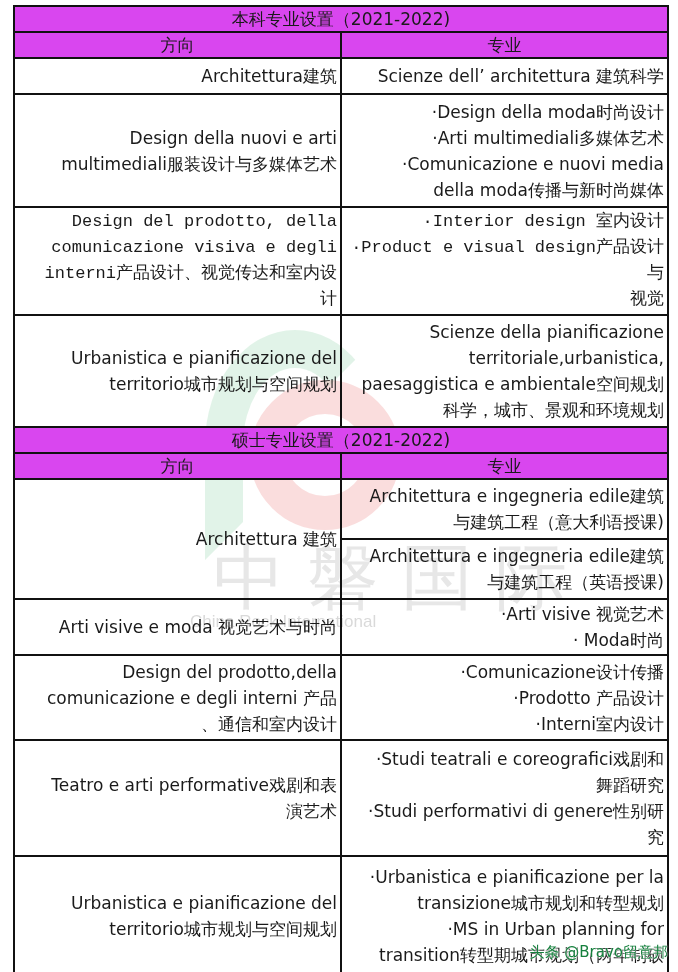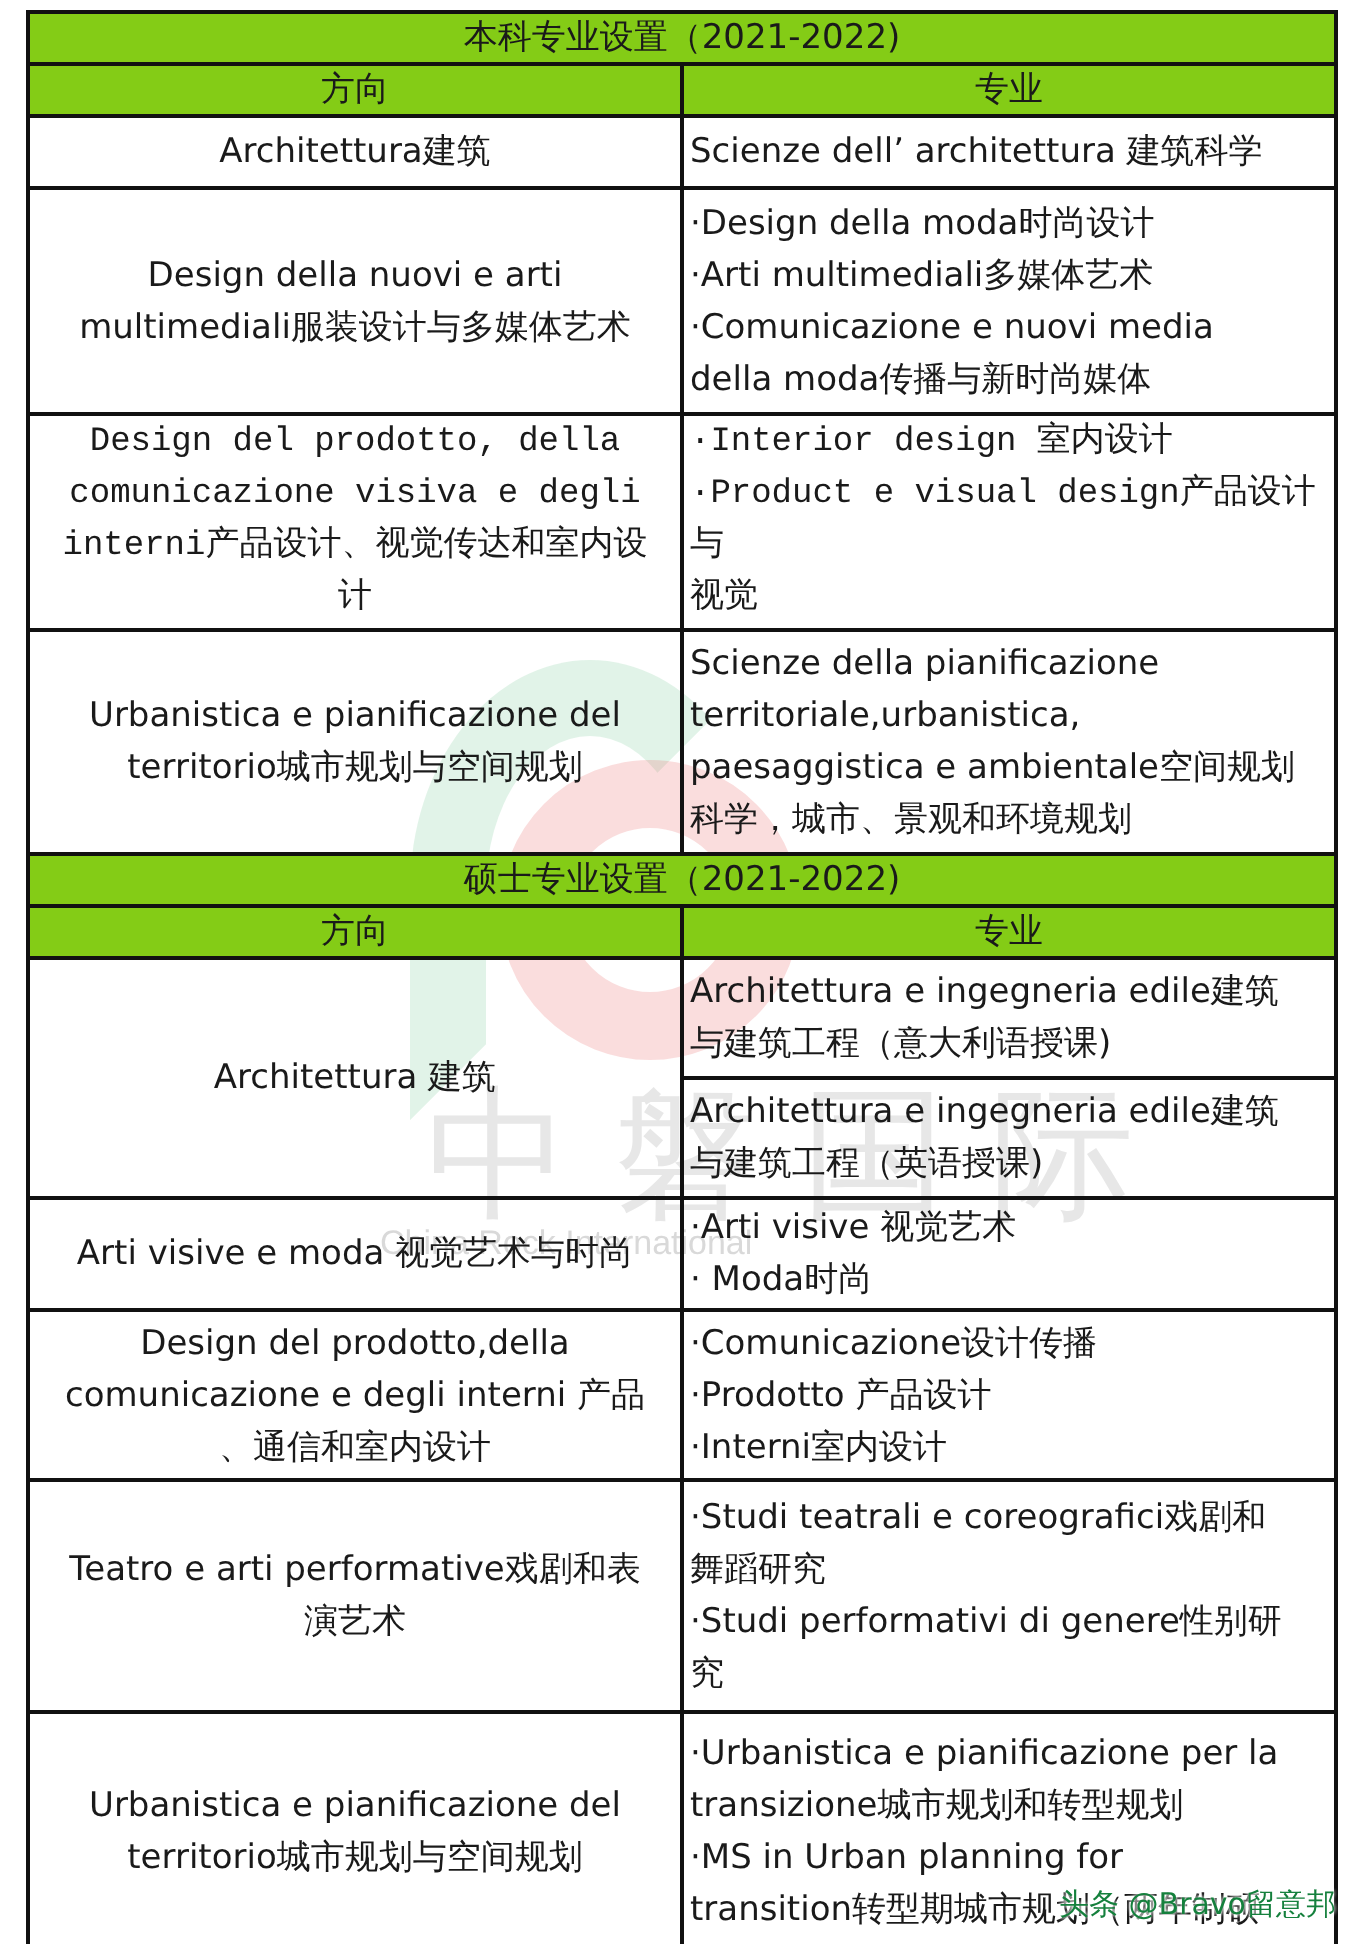--- a/index.html
+++ b/index.html
@@ -10,22 +10,22 @@
     border: 38px solid rgba(120,200,150,0.22); border-right-color: transparent; border-bottom-color: transparent;
     border-radius: 50% 50% 0 0; box-sizing: border-box; }
   .wm-ring-red { left: 250px; top: 380px; width: 150px; height: 150px;
     border: 34px solid rgba(235,120,120,0.25); border-radius: 50%; box-sizing: border-box; }
   .wm-text-cn { left: 185px; top: 530px; font-size: 72px; color: rgba(120,120,120,0.18); letter-spacing: 22px; font-family: "DejaVu Serif", serif; margin-left: 28px; }
   .wm-text-en { left: 190px; top: 612px; font-size: 17px; color: rgba(120,120,120,0.28); font-family: "Liberation Sans", sans-serif; }
   table { position: absolute; left: 13px; top: 5px; width: 656px; border-collapse: collapse; table-layout: fixed; }
   td { border: 2.5px solid #111; padding: 1px 3px; font-size: 17px; line-height: 26px; vertical-align: middle; box-sizing: border-box; }
   td.left { width: 326px; text-align: center; }
   td.right { width: 330px; text-align: left; }
-  tr.section td { background: #84cc16; text-align: center; height: 25px; line-height: 22px; }
-  .line { display: block; }
+  tr.section td { background: #d946ef; text-align: center; height: 25px; line-height: 22px; }
+  .line { display: block; text-align: right; }
   .credit { position: absolute; right: 10px; bottom: 10px; font-size: 15px; color: #15803d;
             text-shadow: 0 0 2px #fff, 0 0 2px #fff; }
 </style>
 </head>
 <body>
 
 <div class="wm wm-ring-green"></div>
 <div class="wm wm-ring-red"></div>
 <div class="wm wm-text-cn">中磐国际</div>
 <div class="wm wm-text-en">China Rock International</div>

